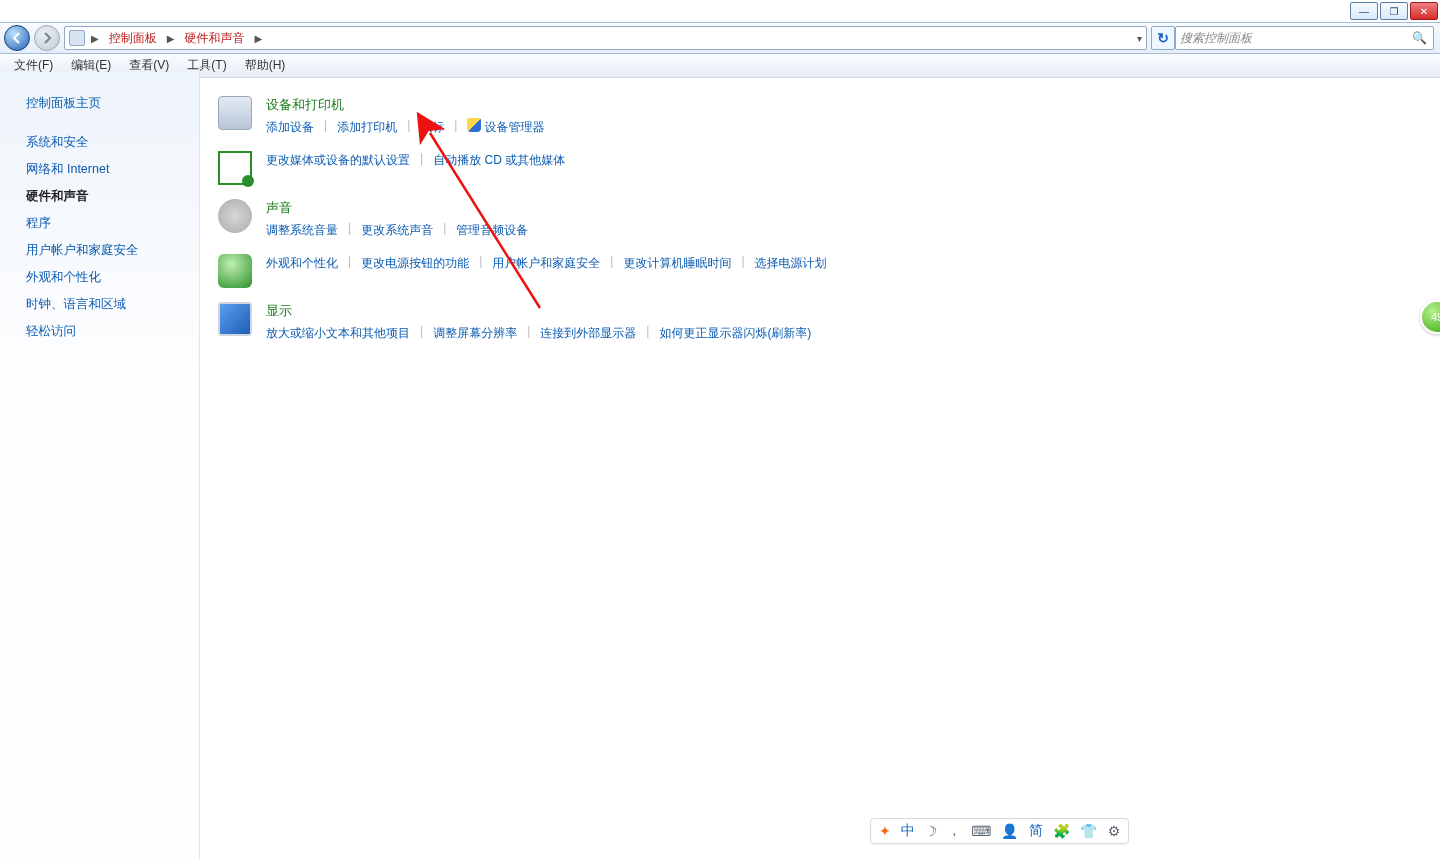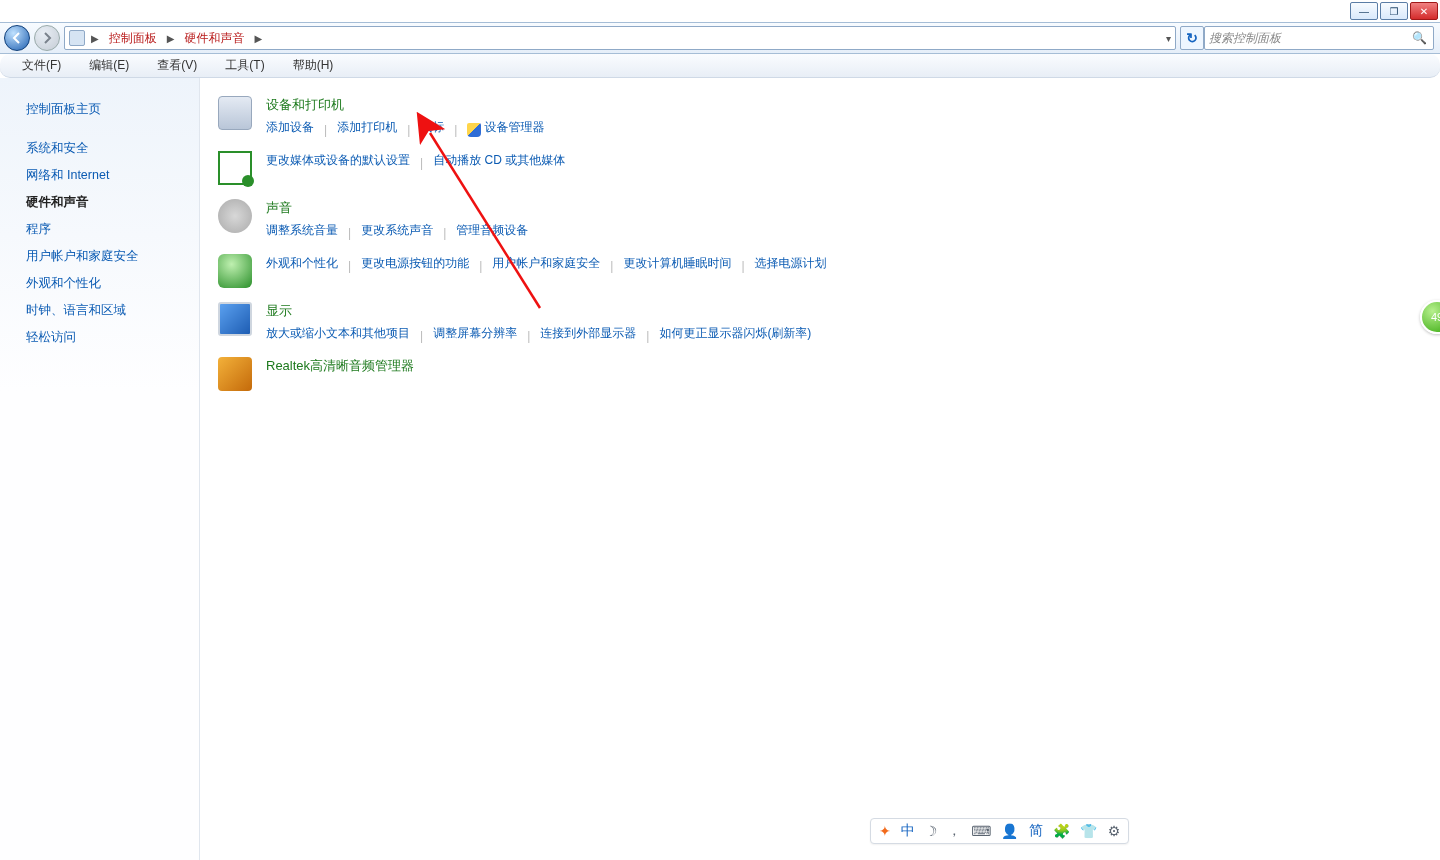--- a/index.html
+++ b/index.html
@@ -62,36 +62,36 @@
 }
 .bc-icon { width:16px;height:16px; background:#d6e4f3;border:1px solid #8fa9c7;border-radius:2px; position:relative;}
 .bc-sep { color:#555; font-size:10px; padding:0 2px;}
 .bc-item { color:#b91c1c; padding:2px 4px;}
 .refresh-btn {
   width:24px;height:24px;border:1px solid #8fa9c7;border-radius:2px;
   background:#eef6ff;display:flex;align-items:center;justify-content:center;
   color:#1564c0;font-size:14px;font-weight:bold;
 }
 .search-box {
-  width:230px;height:24px;border:1px solid #8fa9c7;border-radius:2px;background:#fff;
+  width:259px;height:24px;border:1px solid #8fa9c7;border-radius:2px;background:#fff;
   margin-right:6px;display:flex;align-items:center;padding:0 4px;color:#888;font-style:italic;
   position:relative;
 }
 .search-box .mag { position:absolute; right:6px; color:#1564c0; font-style:normal;}
 
 .menu-bar {
   position:absolute;top:54px;left:0;right:0;height:24px;
   background:linear-gradient(#fafcff,#e8eef6);
   border-bottom:1px solid #cfd9e6;
-  display:flex;align-items:center;padding-left:16px;gap:16px;border-radius:10px;
+  display:flex;align-items:center;padding-left:8px;gap:6px;
 }
 .menu-item { padding:2px 6px; color:#333;}
 
 .sidebar {
-  position:absolute;top:78px;left:0;width:200px;bottom:0;
+  position:absolute;top:72px;left:0;width:200px;bottom:0;
   background:linear-gradient(180deg,#eef4fb,#fefeff 40%);
   border-right:1px solid #e0e6ee;
   padding:18px 0 0 26px;
 }
 .side-link { display:block; color:#0b5bb3; padding:5px 0; font-size:12.5px;}
 .side-link.current { color:#222; font-weight:bold;}
 
 .main {
   position:absolute;top:78px;left:200px;right:0;bottom:0;
   padding:18px 18px 0 18px;
@@ -99,21 +99,21 @@
 .cat {
   display:flex;gap:14px;margin-bottom:14px;
 }
 .cat-icon {
   width:34px;height:34px;flex:0 0 34px;
   display:flex;align-items:center;justify-content:center;
   font-size:22px;
 }
 .cat-body { flex:1 1 auto; }
 .cat-title { color:#1e7a1e; font-size:13px; margin-bottom:4px;}
-.cat-links { display:flex;flex-wrap:wrap;align-items:flex-end;}
+.cat-links { display:flex;flex-wrap:wrap;align-items:flex-start;}
 .cat-link { color:#0b5bb3; padding:1px 0;}
 .link-sep { color:#bbb; padding:0 10px;}
 .shield { display:inline-block;width:14px;height:14px;margin-right:3px;vertical-align:-2px;
   background:
     linear-gradient(135deg,#ffd54a 0 50%,#2e6cd6 50% 100%);
   border-radius:2px 2px 4px 4px;
 }
 
 .ic-printer{background:linear-gradient(#e4eaf3,#b9c6d8);border:1px solid #98a8bd;border-radius:4px;}
 .ic-autoplay{background:#fff;border:2px solid #2a8f2a;position:relative;}
@@ -270,26 +270,20 @@
         <span class="link-sep">|</span>
         <a class="cat-link">调整屏幕分辨率</a>
         <span class="link-sep">|</span>
         <a class="cat-link">连接到外部显示器</a>
         <span class="link-sep">|</span>
         <a class="cat-link">如何更正显示器闪烁(刷新率)</a>
       </div>
     </div>
   </div>
 
-  <div class="cat">
-    <div class="cat-icon ic-realtek"></div>
-    <div class="cat-body">
-      <div class="cat-title">Realtek高清晰音频管理器</div>
-    </div>
-  </div>
 
 </div>
 
 <svg class="arrow-svg" width="900" height="300">
   <defs>
     <marker id="ah" markerWidth="12" markerHeight="12" refX="2" refY="6" orient="auto">
       <path d="M0,0 L12,6 L0,12 L3,6 Z" fill="#e11"></path>
     </marker>
   </defs>
   <line x1="340" y1="230" x2="230" y2="55" stroke="#e11" stroke-width="2.5" marker-end="url(#ah)"></line>

